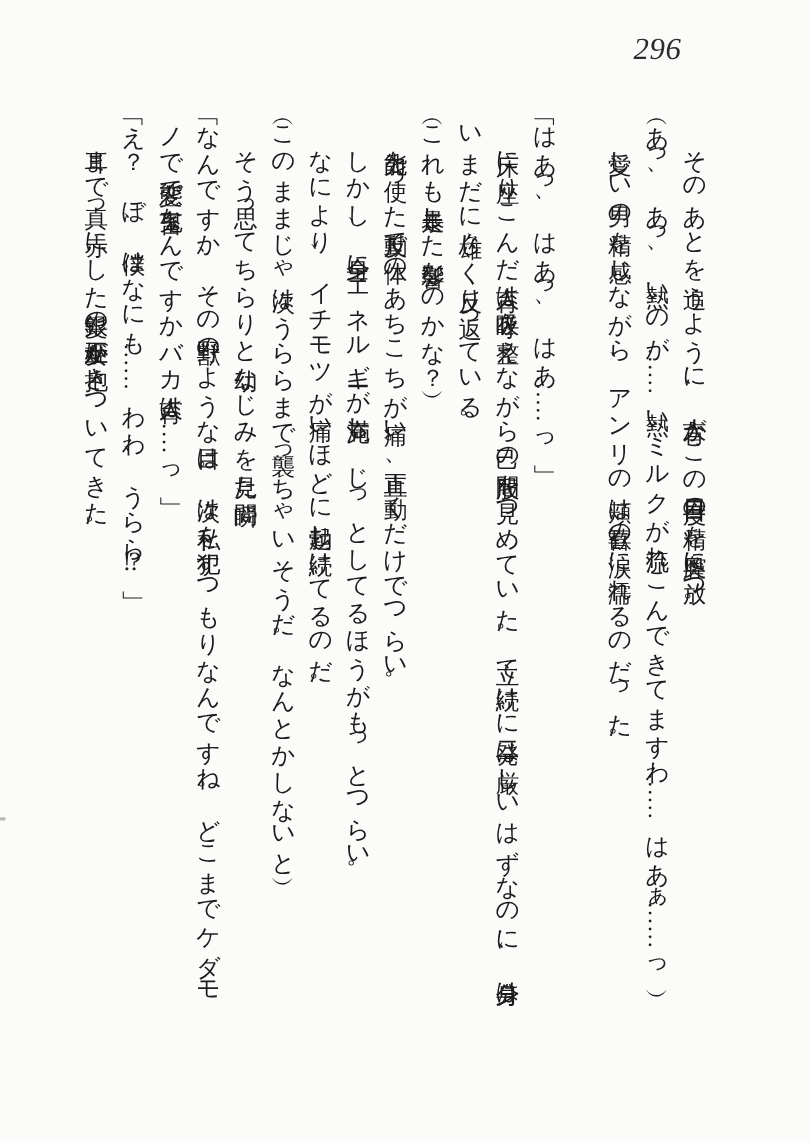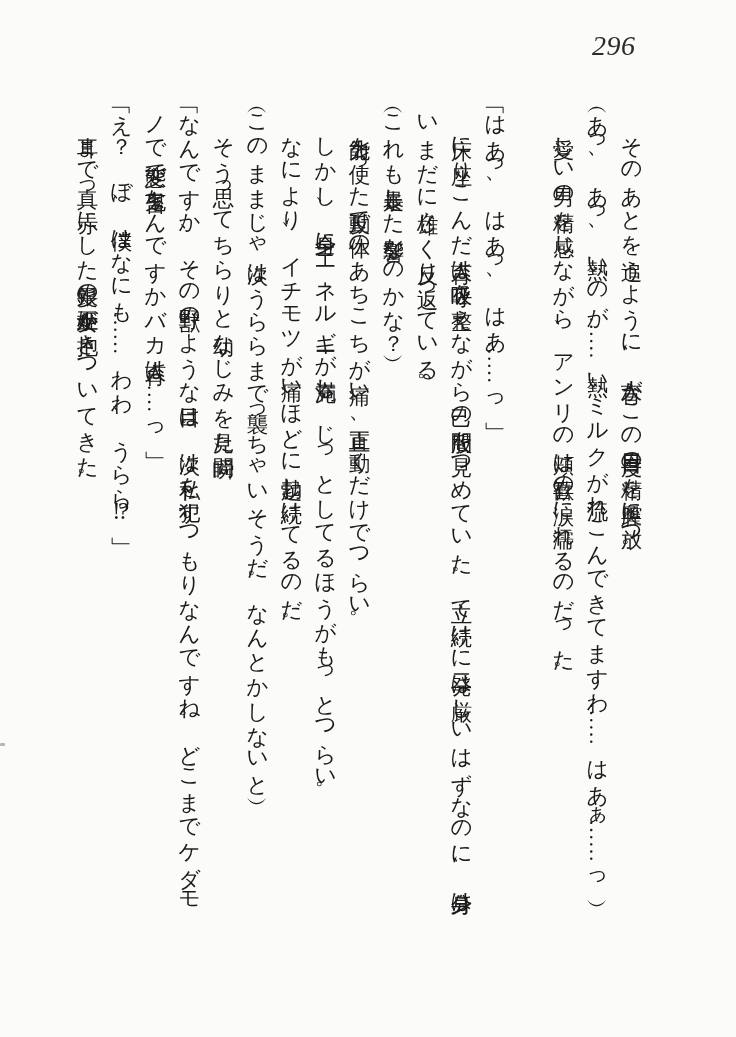--- a/index.html
+++ b/index.html
@@ -9,21 +9,21 @@
     overflow: hidden;
   }
   body {
     position: relative;
     background: #fbfbf9;
     font-family: "Liberation Serif", "DejaVu Serif", serif;
   }
   .page-number {
     position: absolute;
     top: 30px;
-    left: 592px;
+    left: 576px;
     font-size: 28px;
     font-style: italic;
     letter-spacing: 0.5px;
     color: #2b2b2b;
   }
   .text-block {
     position: absolute;
     top: 100px;
     right: 88px;
     height: 818px;

